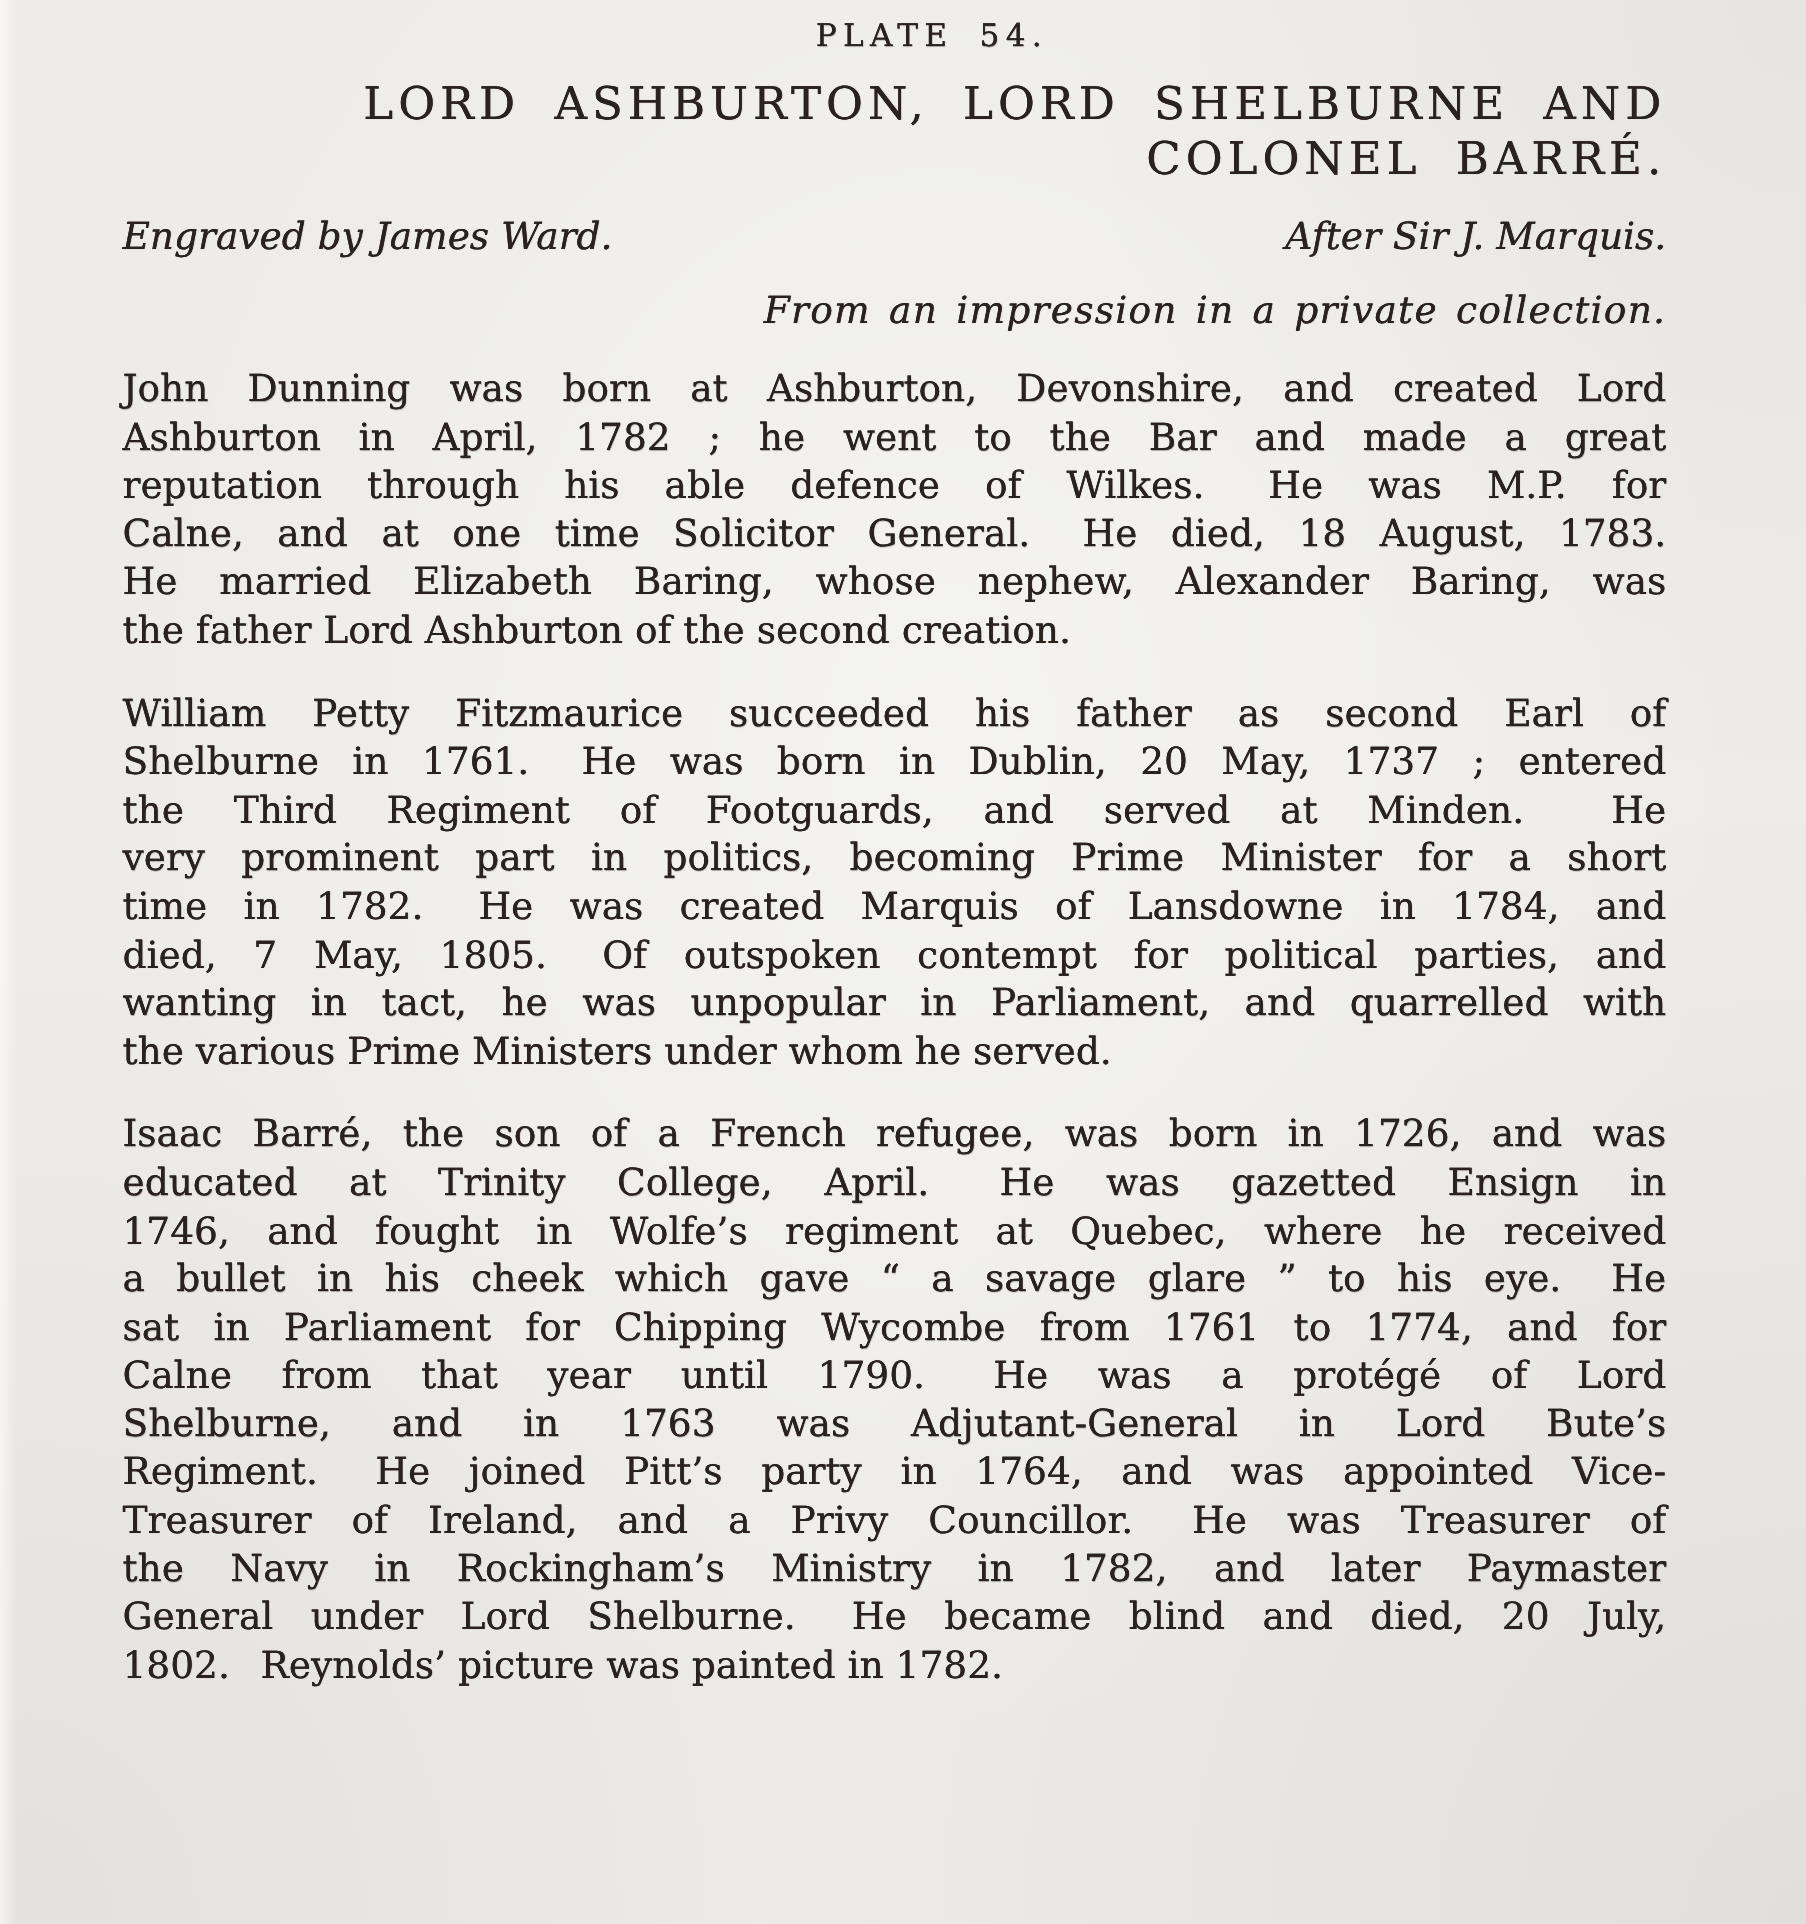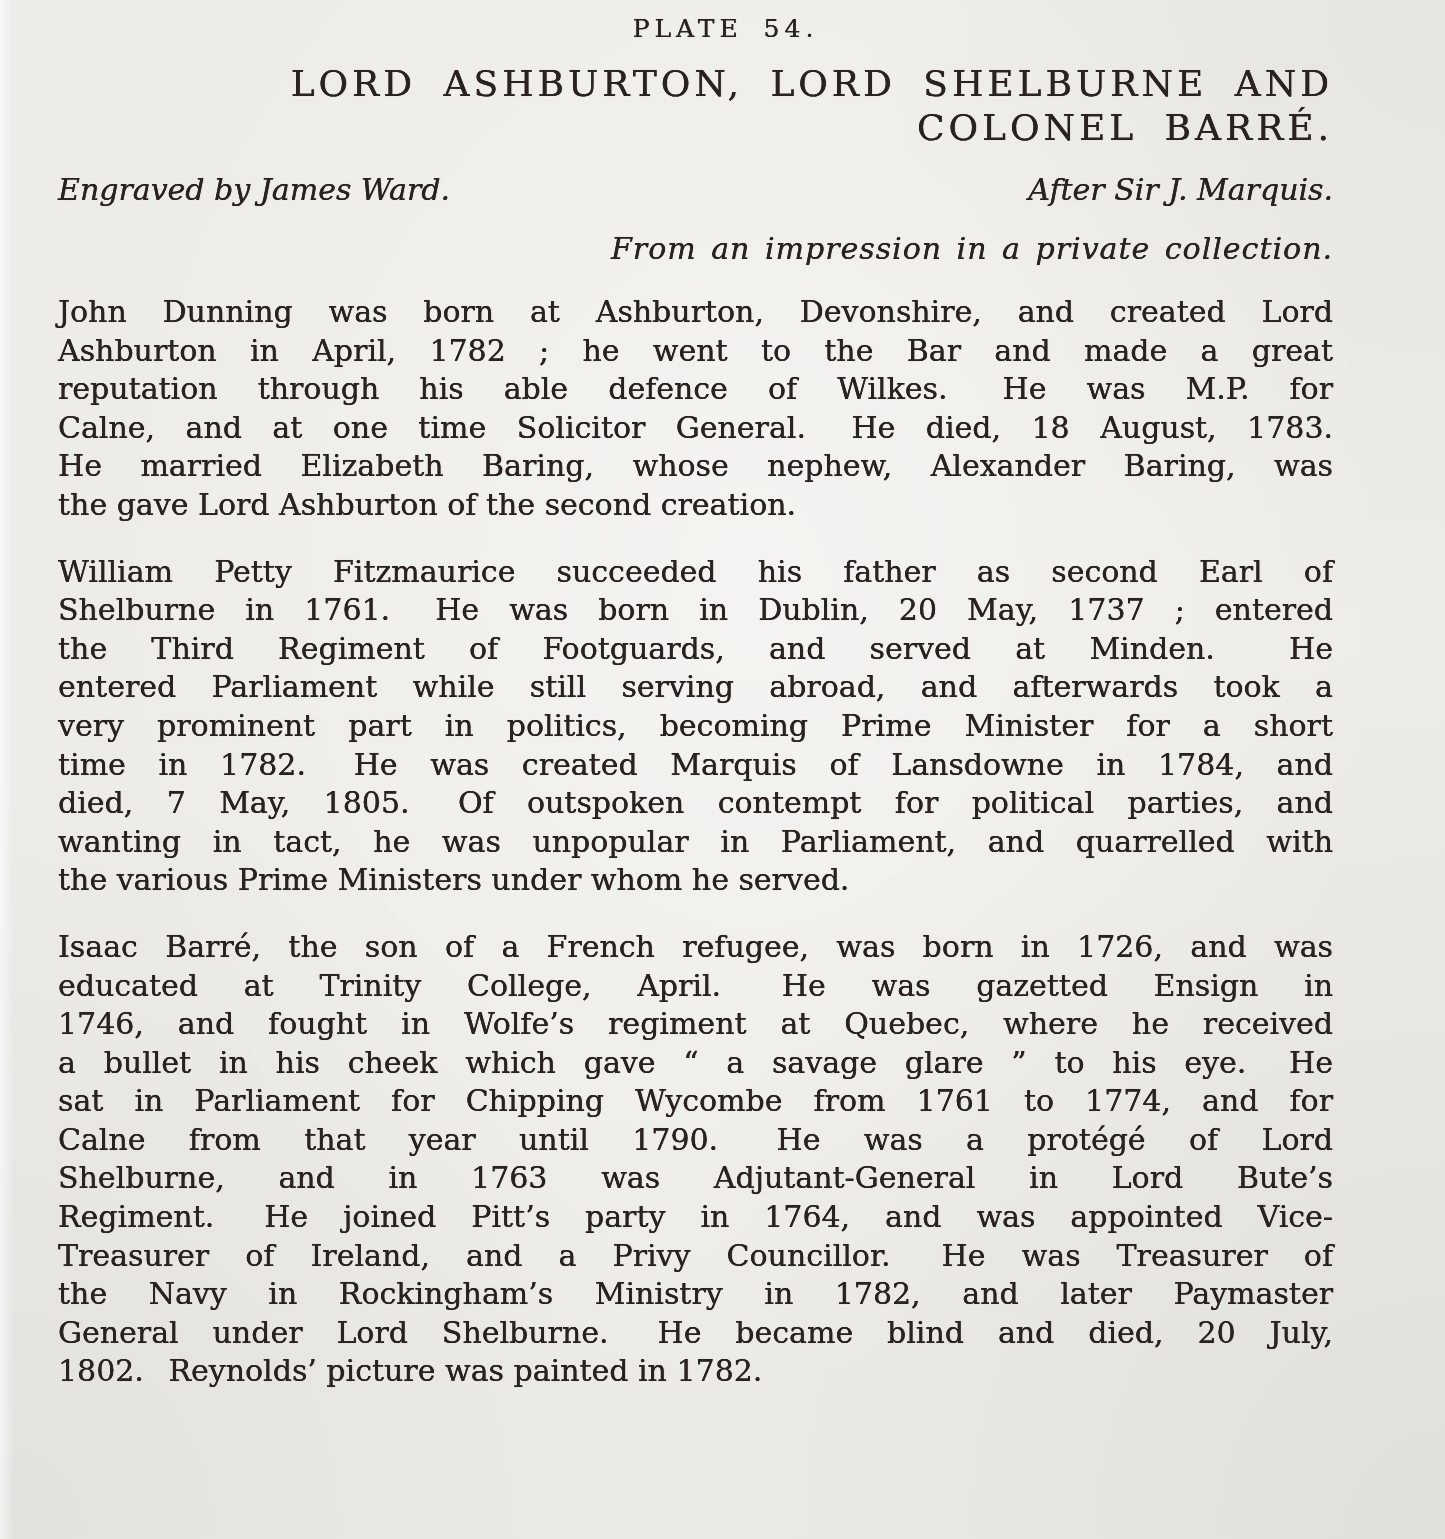--- a/index.html
+++ b/index.html
@@ -18,21 +18,21 @@
       radial-gradient(ellipse at 100% 100%, rgba(62,52,40,0.07), rgba(0,0,0,0) 42%),
       radial-gradient(ellipse at 0% 100%, rgba(62,52,40,0.06), rgba(0,0,0,0) 36%),
       radial-gradient(ellipse at 100% 0%, rgba(62,52,40,0.04), rgba(0,0,0,0) 30%);
     font-family: "DejaVu Serif", "Liberation Serif", serif;
     color: var(--ink);
   }
   .page {
     box-sizing: border-box;
     width: 1445px;
     height: 1124px;
-    padding: 14px 112px 0 58px;
+    padding: 14px 112px 0 98px;
   }
   .softink {
     text-shadow: 0 0 0.5px currentColor, 0.35px 0.45px 0.7px rgba(41,34,30,0.35);
   }
   .plate {
     text-align: center;
     font-size: 25px;
     letter-spacing: 5px;
     word-spacing: 8px;
     margin-left: 60px; 
@@ -96,28 +96,27 @@
   <div class="provenance softink">From an impression in a private collection.</div>
 
   <div class="bodytext softink">
 
     <div class="para">
       <div class="line">John Dunning was born at Ashburton, Devonshire, and created Lord</div>
       <div class="line">Ashburton in April, 1782 ; he went to the Bar and made a great</div>
       <div class="line">reputation through his able defence of Wilkes.  He was M.P. for</div>
       <div class="line">Calne, and at one time Solicitor General.  He died, 18 August, 1783.</div>
       <div class="line">He married Elizabeth Baring, whose nephew, Alexander Baring, was</div>
-      <div class="line short">the gave Lord Ashburton of the second creation.</div>
+      <div class="line short">the father Lord Ashburton of the second creation.</div>
     </div>
 
     <div class="para">
       <div class="line">William Petty Fitzmaurice succeeded his father as second Earl of</div>
       <div class="line">Shelburne in 1761.  He was born in Dublin, 20 May, 1737 ; entered</div>
       <div class="line">the Third Regiment of Footguards, and served at Minden.   He</div>
-      <div class="line">entered Parliament while still serving abroad, and afterwards took a</div>
       <div class="line">very prominent part in politics, becoming Prime Minister for a short</div>
       <div class="line">time in 1782.  He was created Marquis of Lansdowne in 1784, and</div>
       <div class="line">died, 7 May, 1805.  Of outspoken contempt for political parties, and</div>
       <div class="line">wanting in tact, he was unpopular in Parliament, and quarrelled with</div>
       <div class="line short">the various Prime Ministers under whom he served.</div>
     </div>
 
     <div class="para">
       <div class="line">Isaac Barré, the son of a French refugee, was born in 1726, and was</div>
       <div class="line">educated at Trinity College, April.  He was gazetted Ensign in</div>

